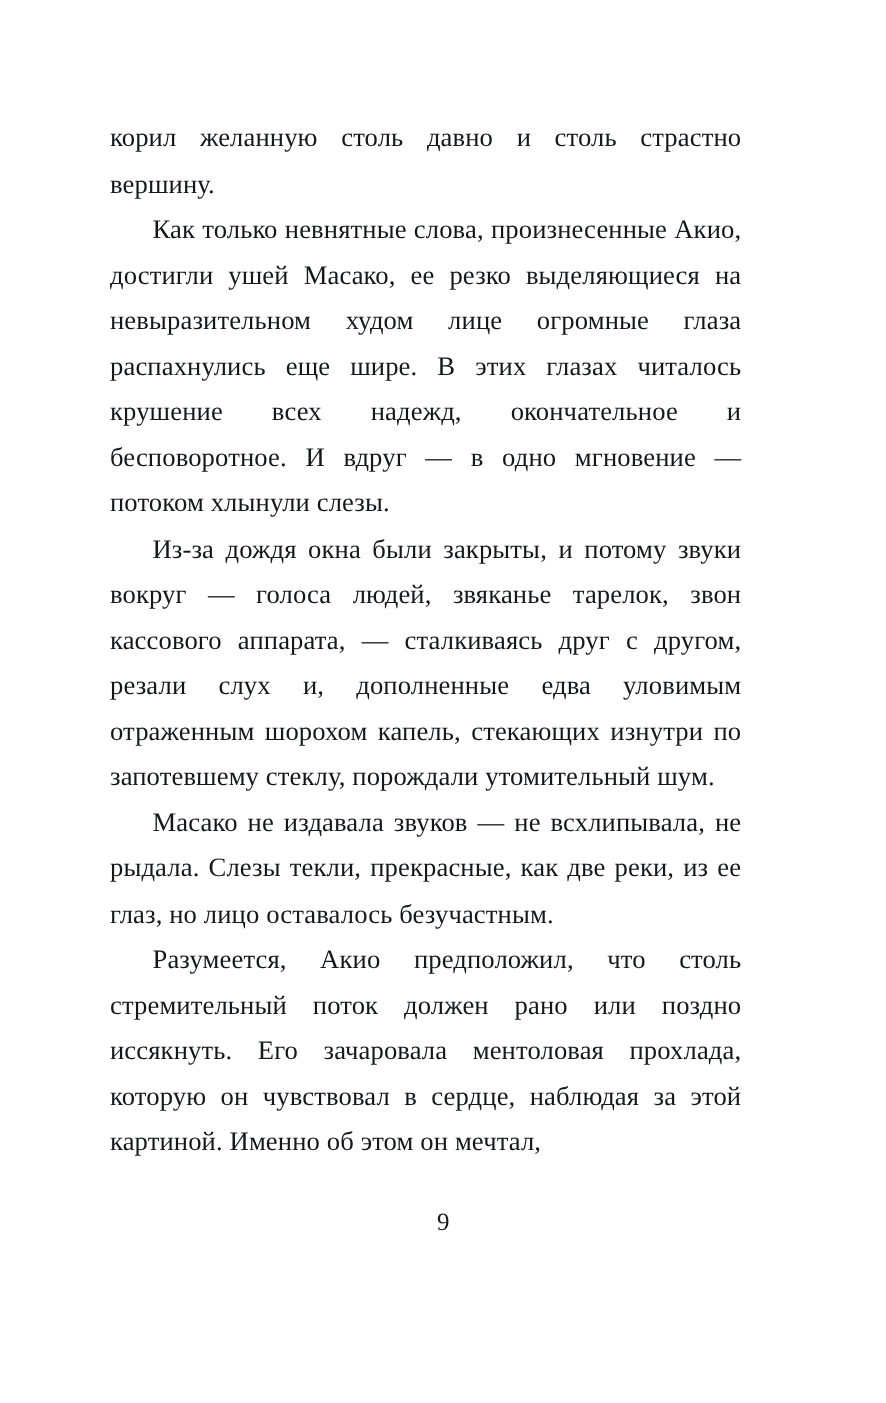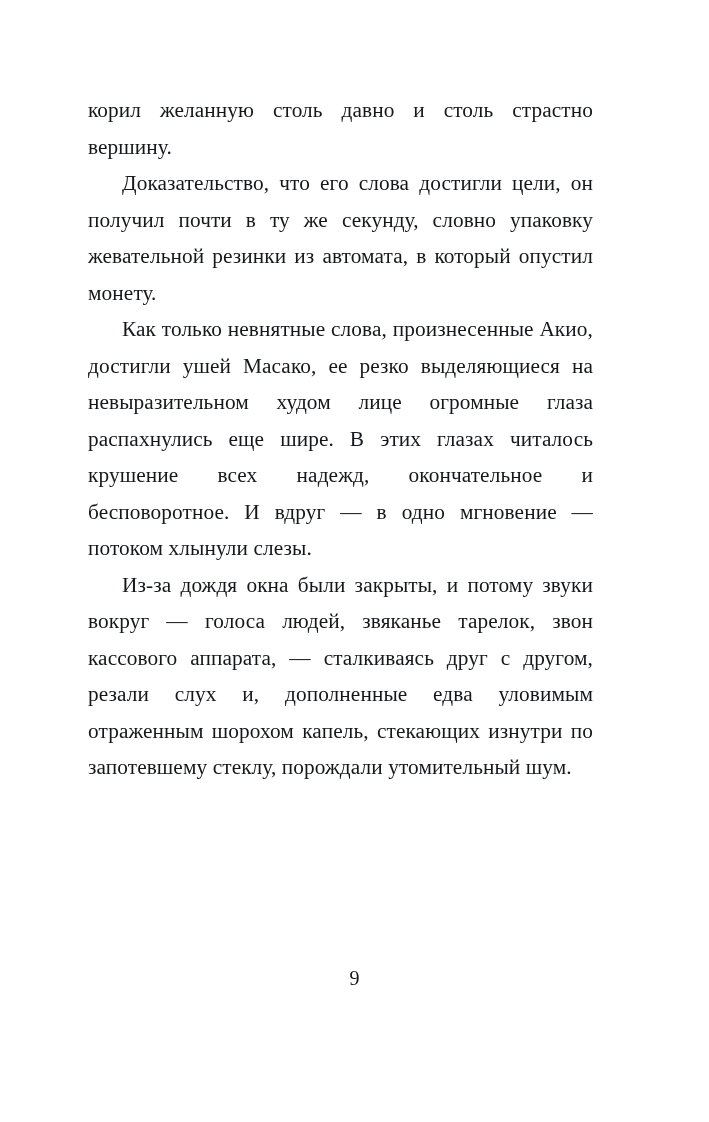--- a/index.html
+++ b/index.html
@@ -56,18 +56,19 @@
     color: #15171c;
     font-family: "Liberation Serif", "DejaVu Serif", serif;
   }
 </style>
 </head>
 <body>
 
 <div class="page">
   <div class="text-column">
     <p class="para first">корил желанную столь давно и столь страст­но вершину.</p>
-    <p class="para indent">Доказательство, что его слова достигли це­ли, он получил почти в ту же секунду, словно упаковку жевательной резинки из автомата, в который опустил монету.</p>
     <p class="para indent">Как только невнятные слова, произне­сенные Акио, достигли ушей Масако, ее резко выделяющиеся на невыразительном худом ли­це огромные глаза распахнулись еще шире. В этих глазах читалось крушение всех надежд, окончательное и бесповоротное. И вдруг — в одно мгновение — потоком хлынули слезы.</p>
     <p class="para indent">Из-за дождя окна были закрыты, и потому звуки вокруг — голоса людей, звяканье таре­лок, звон кассового аппарата, — сталкиваясь друг с другом, резали слух и, дополненные ед­ва уловимым отраженным шорохом капель, стекающих изнутри по запотевшему стеклу, порождали утомительный шум.</p>
+    <p class="para indent">Масако не издавала звуков — не всхлипы­вала, не рыдала. Слезы текли, прекрасные, как две реки, из ее глаз, но лицо оставалось бе­зучастным.</p>
+    <p class="para indent">Разумеется, Акио предположил, что столь стремительный поток должен рано или поздно иссякнуть. Его зачаровала ментоловая прохла­да, которую он чувствовал в сердце, наблюдая за этой картиной. Именно об этом он мечтал,</p>
   </div>
   <div class="page-number">9</div>
 </div>
 
 </body></html>

